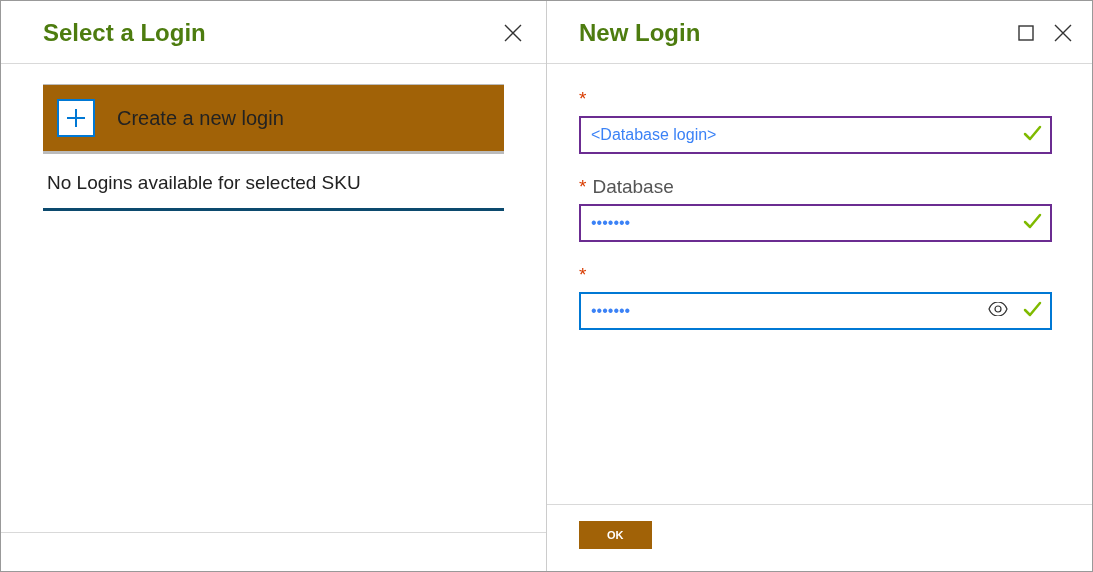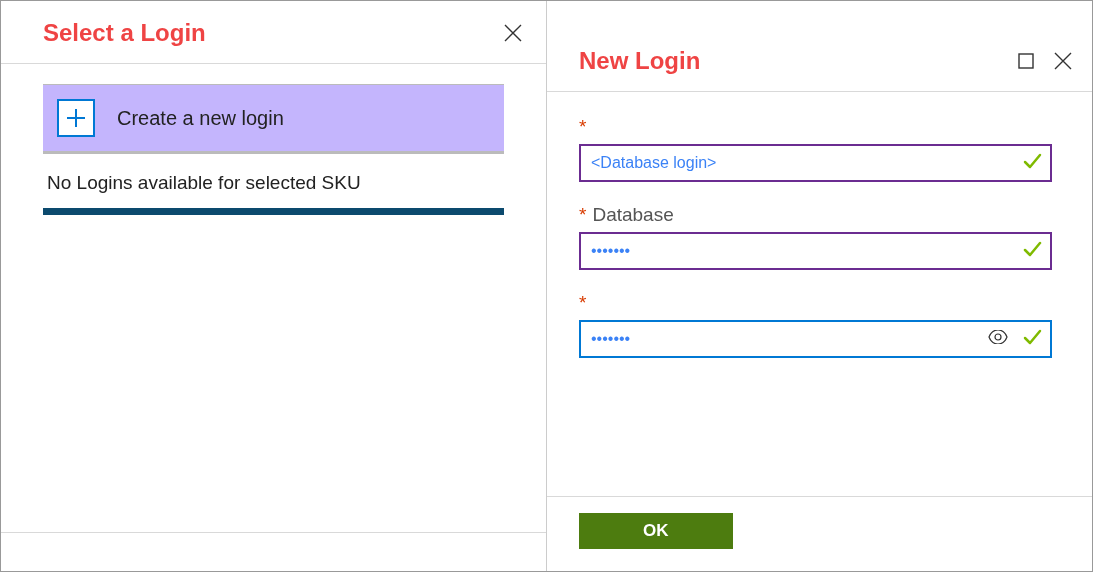--- a/index.html
+++ b/index.html
@@ -27,26 +27,25 @@
     .panel-header {
       display: flex;
       align-items: center;
       justify-content: space-between;
       padding: 18px 24px 16px 42px;
       border-bottom: 1px solid #d9d9d9;
     }
     .panel-right .panel-header {
       padding-left: 32px;
       padding-right: 20px;
-      margin-top: 28px;
     }
     .panel-title {
       font-size: 24px;
       font-weight: 600;
-      color: #ef4444;
+      color: #4d7c0f;
     }
     .header-icons {
       display: flex;
       gap: 20px;
       align-items: center;
     }
     .icon-btn {
       cursor: pointer;
       color: #333;
       display: flex;
@@ -59,21 +58,21 @@
       overflow-y: auto;
     }
     .panel-right .panel-body {
       padding: 24px 40px 20px 32px;
     }
     .panel-footer {
       border-top: 1px solid #d9d9d9;
       padding: 16px 32px 22px 32px;
     }
     .create-login-item {
-      background: #c4b5fd;
+      background: #a16207;
       border-top: 1px solid #bbb;
       border-bottom: 3px solid #bbb;
       padding: 14px 14px;
       display: flex;
       align-items: center;
       gap: 22px;
       cursor: pointer;
     }
     .plus-box {
       width: 38px;
@@ -85,21 +84,21 @@
       background: #fff;
     }
     .create-login-label {
       font-size: 20px;
       color: #222;
     }
     .no-logins {
       padding: 18px 4px 14px 4px;
       font-size: 19px;
       color: #222;
-      border-bottom: 7px solid #0c4a6e;
+      border-bottom: 3px solid #0c4a6e;
     }
     .field {
       margin-bottom: 22px;
     }
     .field-label {
       font-size: 19px;
       color: #555;
       margin-bottom: 6px;
       display: flex;
       align-items: center;
@@ -136,25 +135,25 @@
       pointer-events: none;
     }
     .eye-icon {
       position: absolute;
       right: 44px;
       top: 50%;
       transform: translateY(-50%);
       cursor: pointer;
     }
     .ok-btn {
-      background: #4d7c0f;
+      background: #a16207;
       color: #fff;
       border: none;
-      padding: 8px 64px;
-      font-size: 17px;
+      padding: 8px 28px;
+      font-size: 11px;
       font-weight: 600;
       cursor: pointer;
     }
   </style>
 </head>
 <body>
 
 <div class="panel panel-left">
   <div class="panel-header">
     <div class="panel-title">Select a Login</div>

